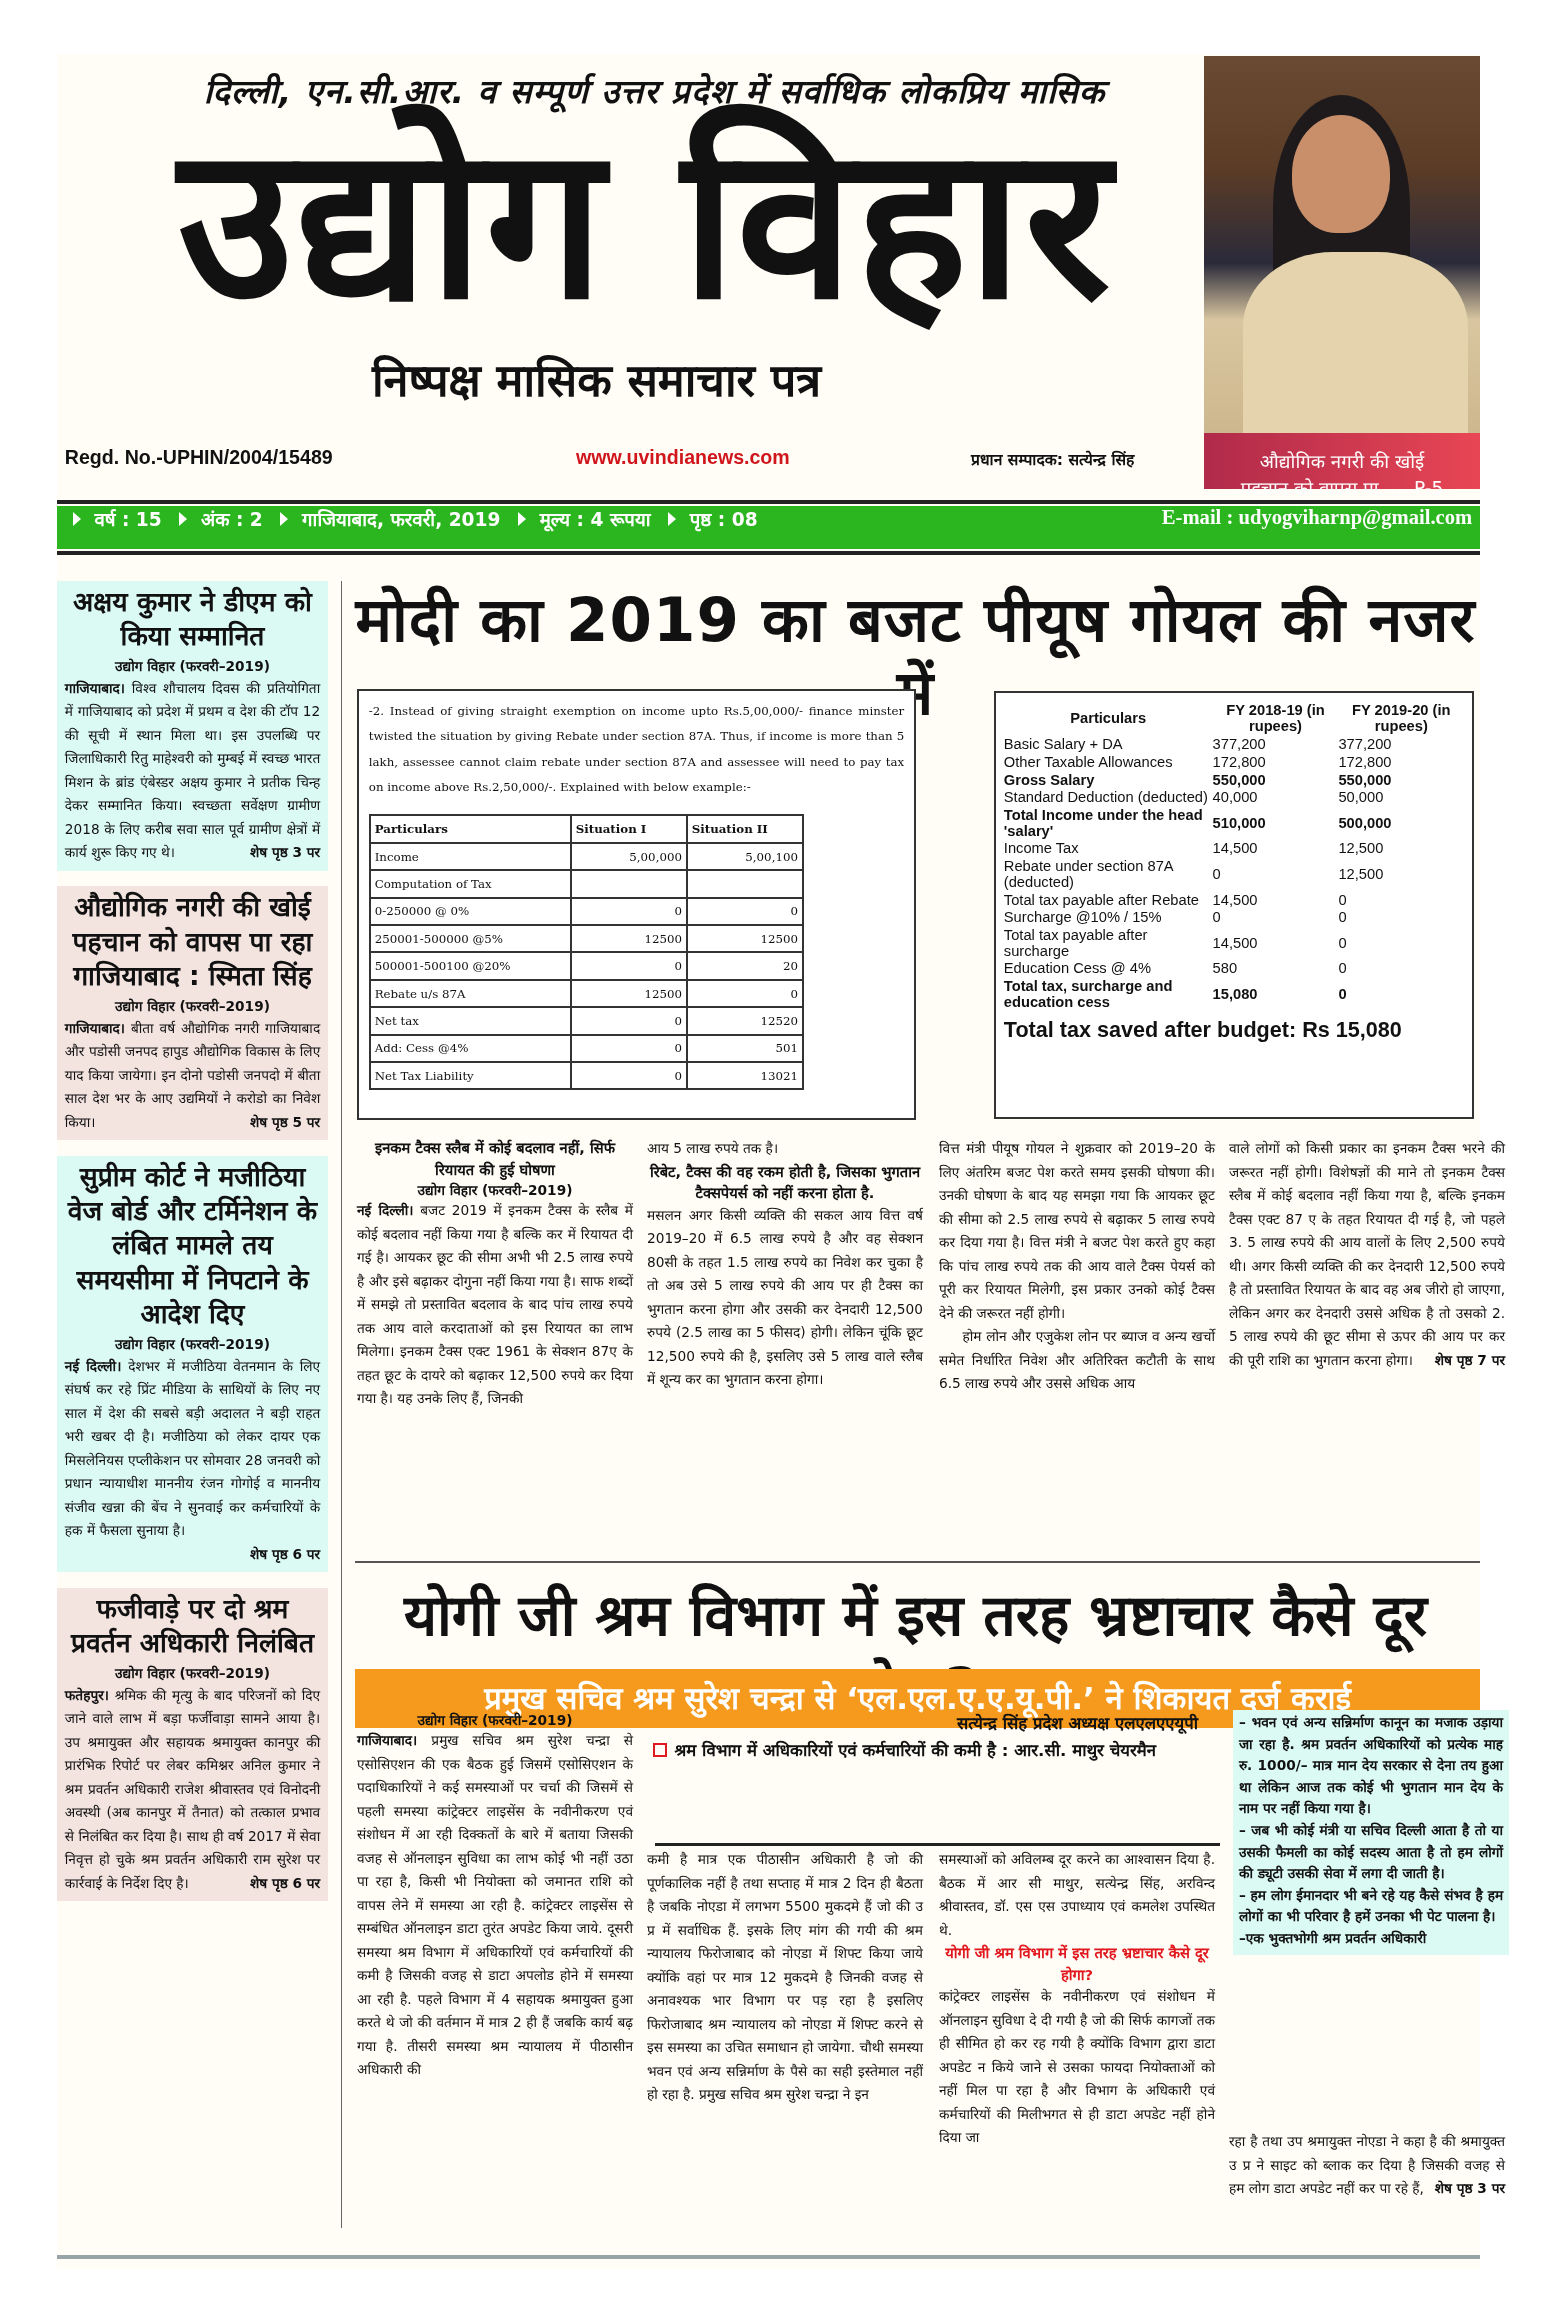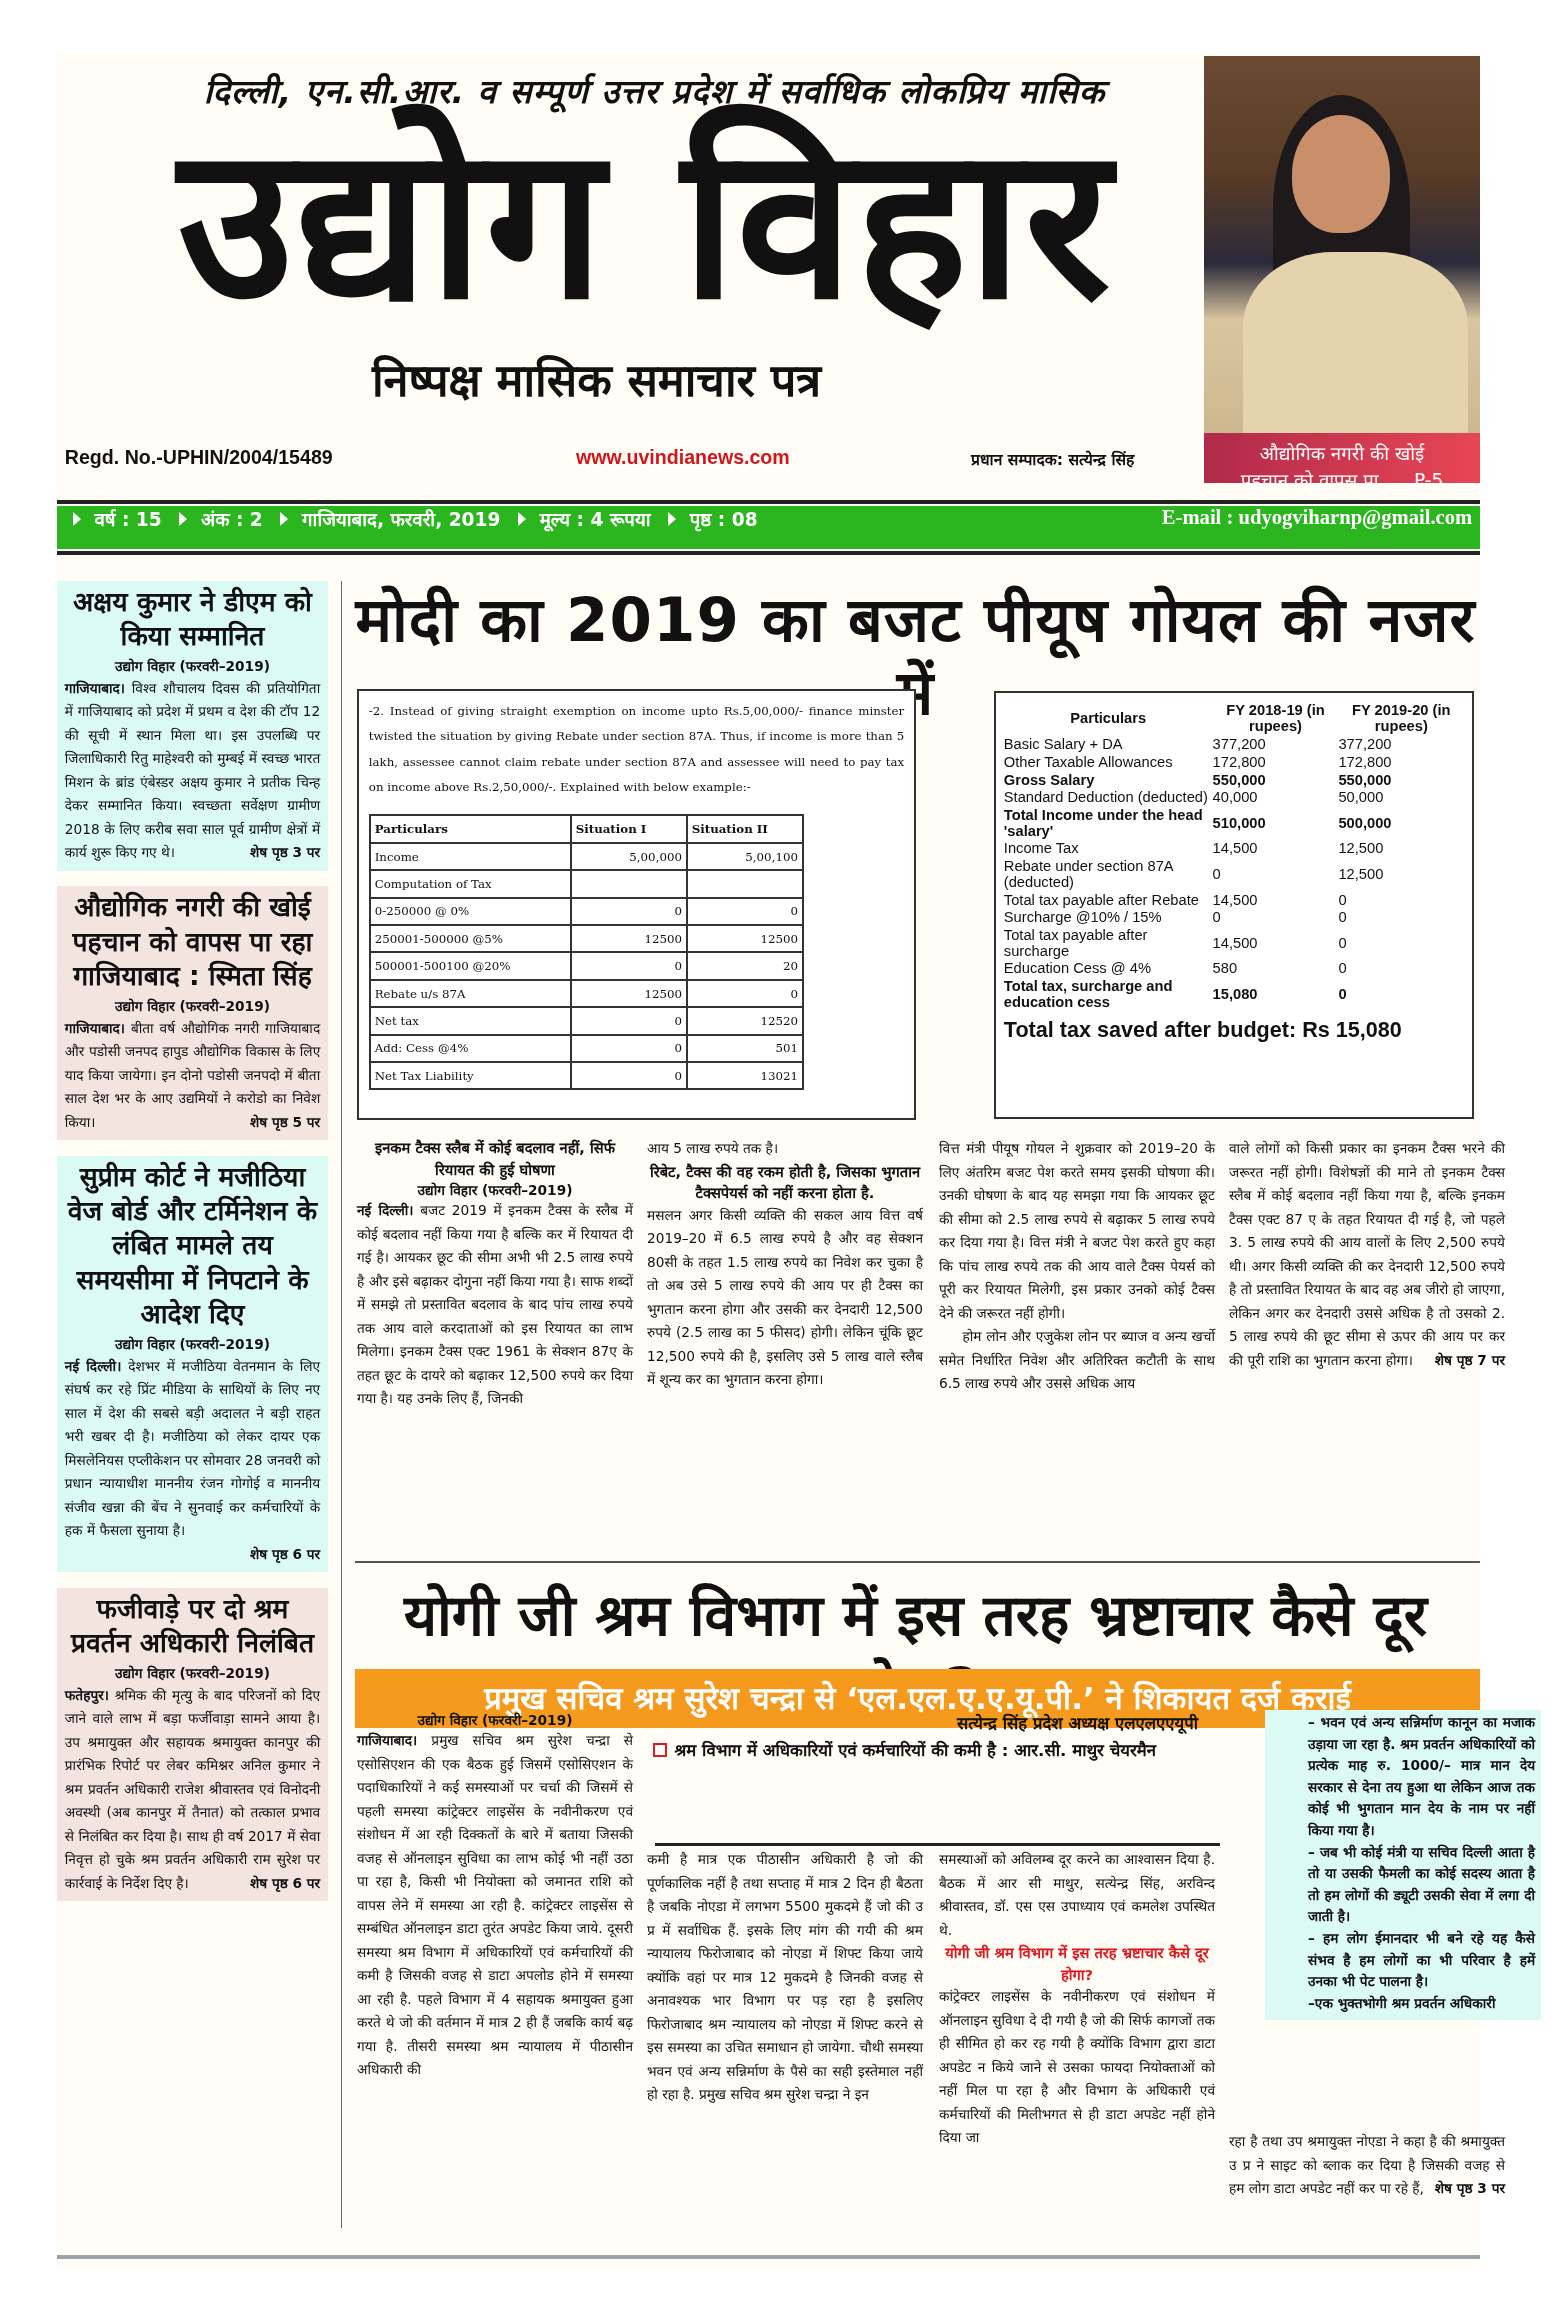--- a/index.html
+++ b/index.html
@@ -10,21 +10,21 @@
   .tagline { position: absolute; left: 39px; top: 13.7px; width: 1117px; text-align: center; font-size: 33px; font-weight: bold; font-style: italic; letter-spacing: 1px; }
   .title { position: absolute; left: 9.8px; top: 59px; width: 1157px; text-align: center; font-size: 211px; font-weight: bold; line-height: 1.05; letter-spacing: 2px; }
   .subtitle { position: absolute; left: 118px; top: 294px; width: 843px; text-align: center; font-size: 45px; font-weight: bold; }
   .regd { position: absolute; left: 7.8px; top: 392px; font-family: "Liberation Sans", sans-serif; font-size: 19.6px; font-weight: bold; }
   .web { position: absolute; left: 519px; top: 392px; font-family: "Liberation Sans", sans-serif; font-size: 19.6px; font-weight: bold; color: #d0161c; }
   .editor { position: absolute; left: 890px; top: 394px; font-size: 15.7px; font-weight: bold; margin-left: 24px; }
   .photo { position: absolute; left: 1147px; top: 2px; width: 276px; height: 377px; background: linear-gradient(180deg,#6a4a32 0%,#5b3c26 30%,#2a2a3a 55%,#d9c6a0 70%,#cdb78e 100%); overflow: hidden; }
   .photo .head { position: absolute; left: 88px; top: 59px; width: 98px; height: 118px; border-radius: 50% 50% 45% 45%; background: #c98f6a; }
   .photo .hair { position: absolute; left: 69px; top: 39px; width: 137px; height: 225px; border-radius: 50% 50% 20% 20%; background: #1e1a1c; }
   .photo .saree { position: absolute; left: 39px; top: 196px; width: 225px; height: 186px; background: #e4d3ac; border-radius: 40% 40% 0 0; }
-  .photo-caption { position: absolute; left: 1147px; top: 379px; width: 276px; height: 50px; background: linear-gradient(90deg,#b02a4a,#e84654); color: #fff; font-size: 18.6px; text-align: center; padding-top: 7px; line-height: 27.4px; }
+  .photo-caption { position: absolute; left: 1147px; top: 379px; width: 276px; height: 56px; background: linear-gradient(90deg,#b02a4a,#e84654); color: #fff; font-size: 18.6px; text-align: center; padding-top: 15px; line-height: 27.4px; }
   .rule-dark { position: absolute; left: 0; top: 446px; width: 1423px; height: 3.9px; background: #222; }
   .infobar { position: absolute; left: 0; top: 452px; width: 1423px; height: 43px; background: #2bb51e; color: #fff; display: flex; align-items: flex-start; padding-left: 15.7px; font-size: 18.6px; font-weight: bold; }
   .infobar .item { display: flex; align-items: center; margin-right: 17.6px; }
   .infobar .arrow { display: inline-block; width: 0; height: 0; border-left: 8.8px solid #fff; border-top: 7.8px solid transparent; border-bottom: 7.8px solid transparent; margin-right: 13.7px; }
   .infobar .email { position: absolute; right: 7.8px; font-family: "Liberation Serif", serif; font-size: 20.6px; }
   .rule-dark2 { position: absolute; left: 0; top: 497px; width: 1423px; height: 3.9px; background: #222; }
   
   .leftcol { position: absolute; left: 0; top: 527px; width: 271px; }
   .box { padding: 3.9px 7.8px 5.9px 7.8px; margin-bottom: 15.7px; }
   .box.cyan { background: #dcfaf4; }
@@ -313,21 +313,21 @@
 
   <div class="col" style="left:590px; top:1794px;">
     <p>कमी है मात्र एक पीठासीन अधिकारी है जो की पूर्णकालिक नहीं है तथा सप्ताह में मात्र 2 दिन ही बैठता है जबकि नोएडा में लगभग 5500 मुकदमे हैं जो की उ प्र में सर्वाधिक हैं. इसके लिए मांग की गयी की श्रम न्यायालय फिरोजाबाद को नोएडा में शिफ्ट किया जाये क्योंकि वहां पर मात्र 12 मुकदमे है जिनकी वजह से अनावश्यक भार विभाग पर पड़ रहा है इसलिए फिरोजाबाद श्रम न्यायालय को नोएडा में शिफ्ट करने से इस समस्या का उचित समाधान हो जायेगा. चौथी समस्या भवन एवं अन्य सन्निर्माण के पैसे का सही इस्तेमाल नहीं हो रहा है. प्रमुख सचिव श्रम सुरेश चन्द्रा ने इन</p>
   </div>
   <div class="col" style="left:882px; top:1794px;">
     <p>समस्याओं को अविलम्ब दूर करने का आश्वासन दिया है. बैठक में आर सी माथुर, सत्येन्द्र सिंह, अरविन्द श्रीवास्तव, डॉ. एस एस उपाध्याय एवं कमलेश उपस्थित थे.</p>
     <div class="redhead">योगी जी श्रम विभाग में इस तरह भ्रष्टाचार कैसे दूर होगा?</div>
     <p>कांट्रेक्टर लाइसेंस के नवीनीकरण एवं संशोधन में ऑनलाइन सुविधा दे दी गयी है जो की सिर्फ कागजों तक ही सीमित हो कर रह गयी है क्योंकि विभाग द्वारा डाटा अपडेट न किये जाने से उसका फायदा नियोक्ताओं को नहीं मिल पा रहा है और विभाग के अधिकारी एवं कर्मचारियों की मिलीभगत से ही डाटा अपडेट नहीं होने दिया जा</p>
   </div>
 
-  <div class="quote" style="left:1208px; top:1656px;padding-left:43px;">
+  <div class="quote" style="left:1176px; top:1656px;">
     <p>– भवन एवं अन्य सन्निर्माण कानून का मजाक उड़ाया जा रहा है. श्रम प्रवर्तन अधिकारियों को प्रत्येक माह रु. 1000/– मात्र मान देय सरकार से देना तय हुआ था लेकिन आज तक कोई भी भुगतान मान देय के नाम पर नहीं किया गया है।</p>
     <p>– जब भी कोई मंत्री या सचिव दिल्ली आता है तो या उसकी फैमली का कोई सदस्य आता है तो हम लोगों की ड्यूटी उसकी सेवा में लगा दी जाती है।</p>
     <p>– हम लोग ईमानदार भी बने रहे यह कैसे संभव है हम लोगों का भी परिवार है हमें उनका भी पेट पालना है।</p>
     <p>–एक भुक्तभोगी श्रम प्रवर्तन अधिकारी</p>
   </div>
   <div class="col" style="left:1172px; top:2076px;">
     <p><span>रहा है तथा उप श्रमायुक्त नोएडा ने कहा है की श्रमायुक्त उ प्र ने साइट को ब्लाक कर दिया है जिसकी वजह से हम लोग डाटा अपडेट नहीं कर पा रहे हैं,</span> <span class="cont">शेष पृष्ठ 3 पर</span></p>
   </div>
 </div>
 <div class="footrule"></div>

